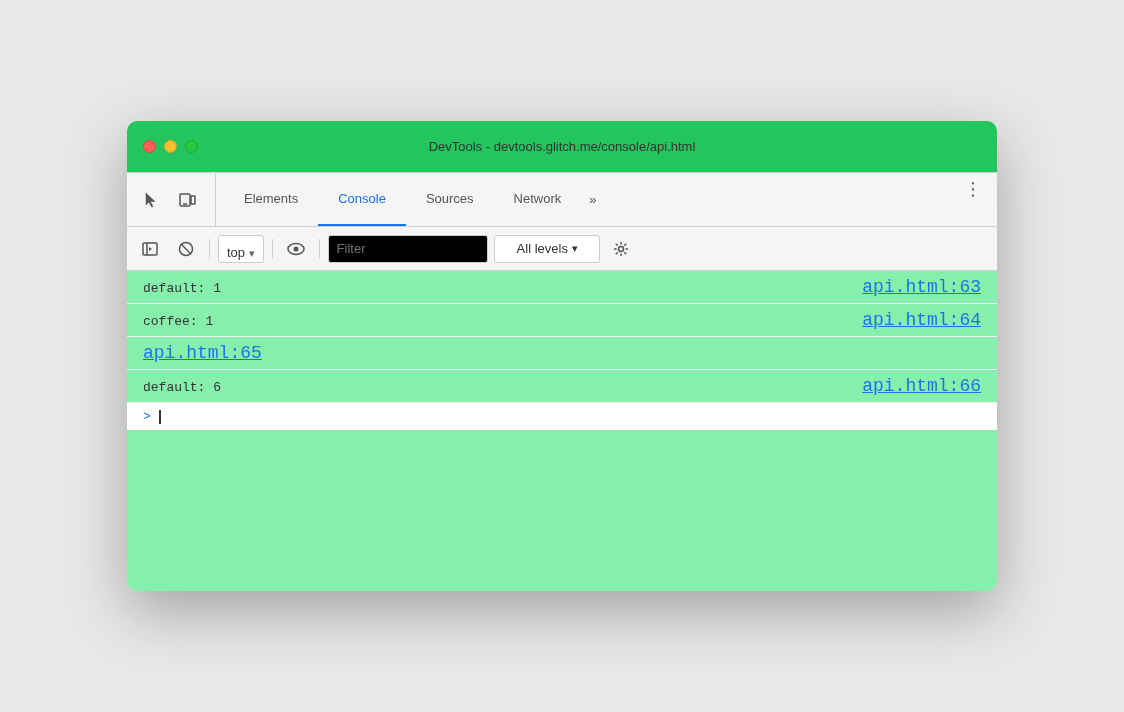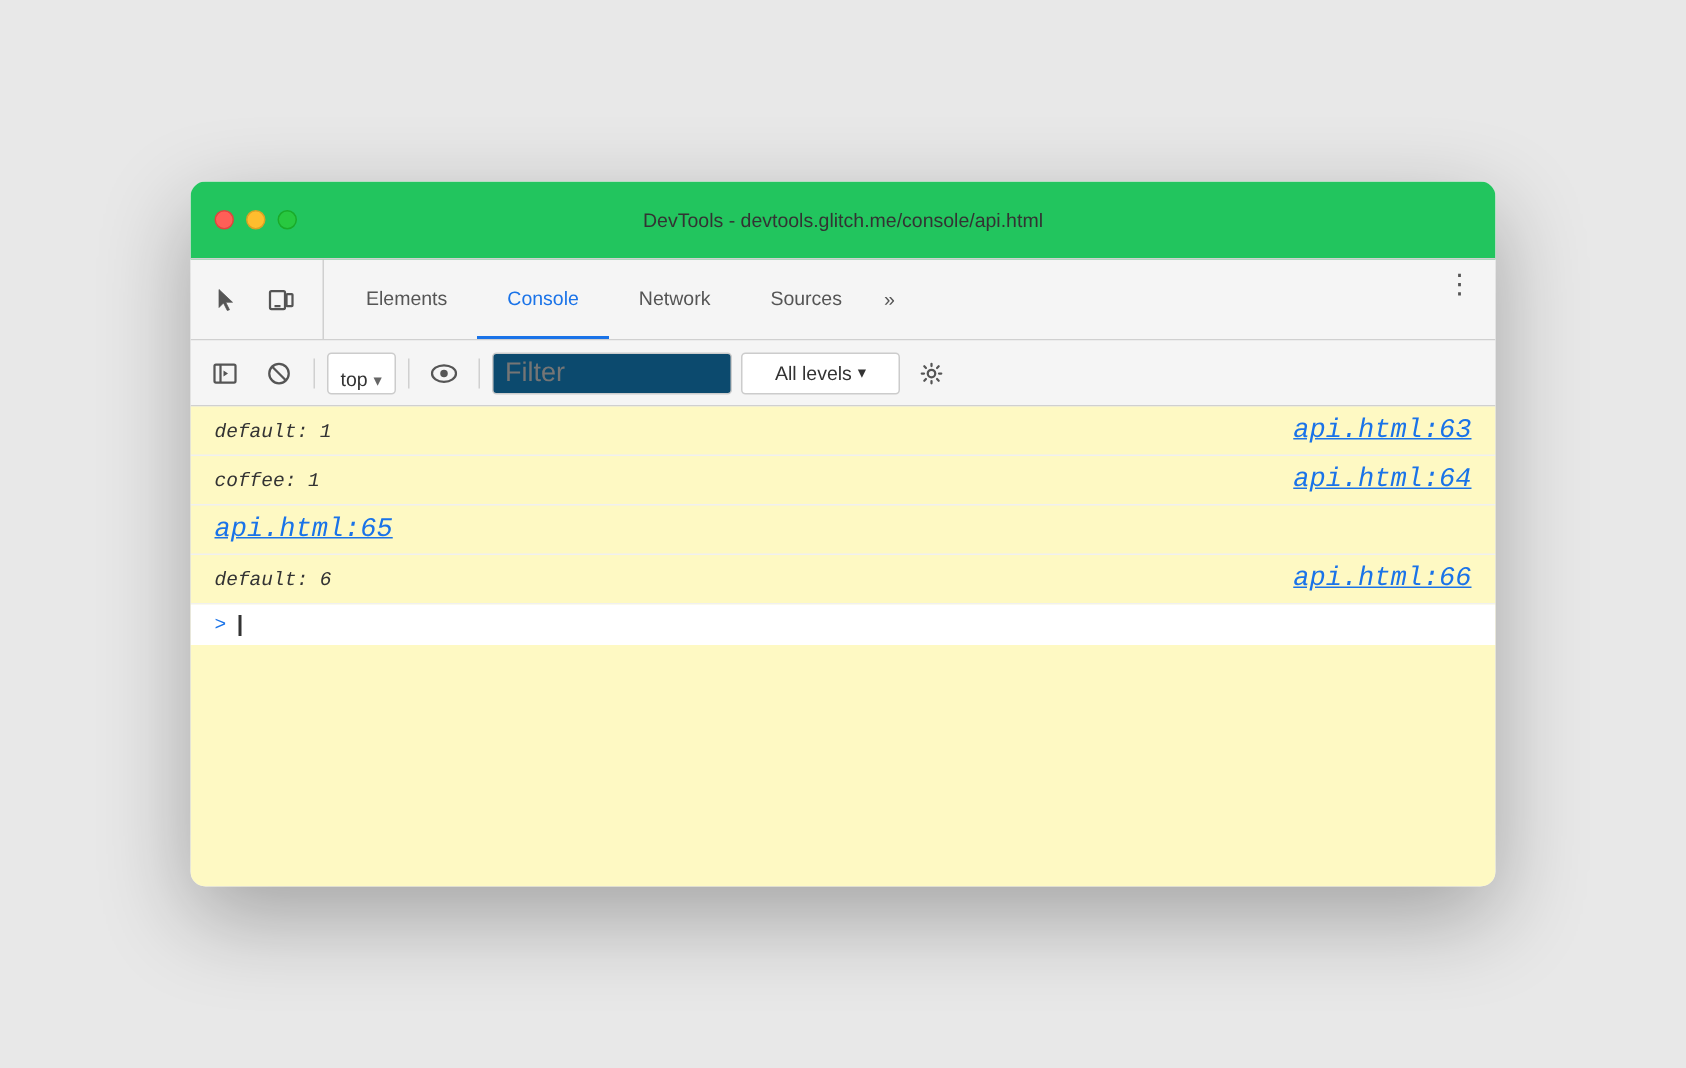--- a/index.html
+++ b/index.html
@@ -196,22 +196,22 @@
       cursor: pointer;
       color: #555;
     }
 
     .filter-input {
       flex: 1;
       height: 28px;
       border: 1px solid #ccc;
       border-radius: 3px;
       padding: 0 8px;
-      font-size: 18px;
-      background: #0c4a6e;
+      font-size: 13px;
+      background: #000000;
       color: #999;
       max-width: 160px;
     }
 
     .levels-btn {
       display: flex;
       align-items: center;
       gap: 4px;
       background: white;
       border: 1px solid #ccc;
@@ -233,26 +233,25 @@
       align-items: center;
       justify-content: center;
       border-radius: 4px;
       cursor: pointer;
       color: #555;
       font-size: 16px;
     }
 
     
     .console-output {
-      background: #fef9c3;
+      background: #86efac;
       flex: 1;
       padding: 0;
       overflow-y: auto;
       min-height: 320px;
-      font-style: italic;
     }
 
     .console-entry {
       display: flex;
       align-items: baseline;
       justify-content: space-between;
       padding: 6px 16px;
       border-bottom: 1px solid #f0f0f0;
       font-family: 'Menlo', 'Monaco', 'Courier New', monospace;
       font-size: 13px;
@@ -330,24 +329,24 @@
     </div>
 
     <div class="tabs">
       <div class="tab">
         <span>Elements</span>
       </div>
       <div class="tab active">
         <span>Console</span>
       </div>
       <div class="tab">
+        <span>Sources</span>
+      </div>
+      <div class="tab">
         <span>Network</span>
-      </div>
-      <div class="tab">
-        <span>Sources</span>
       </div>
       <div class="toolbar-more">
         <span>»</span>
       </div>
     </div>
 
     <div class="toolbar-menu-btn">
       <span>⋮</span>
     </div>
   </div>

